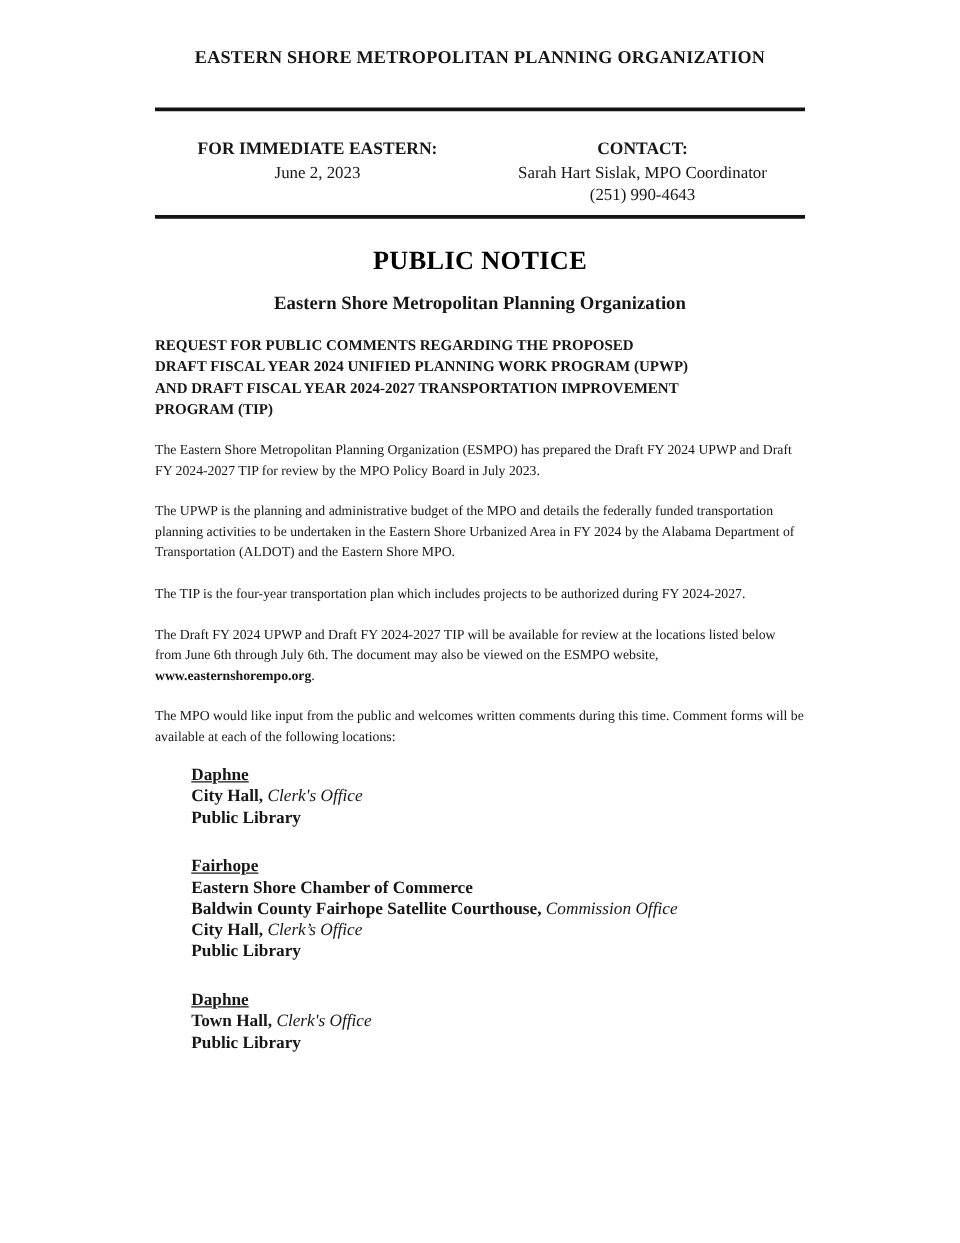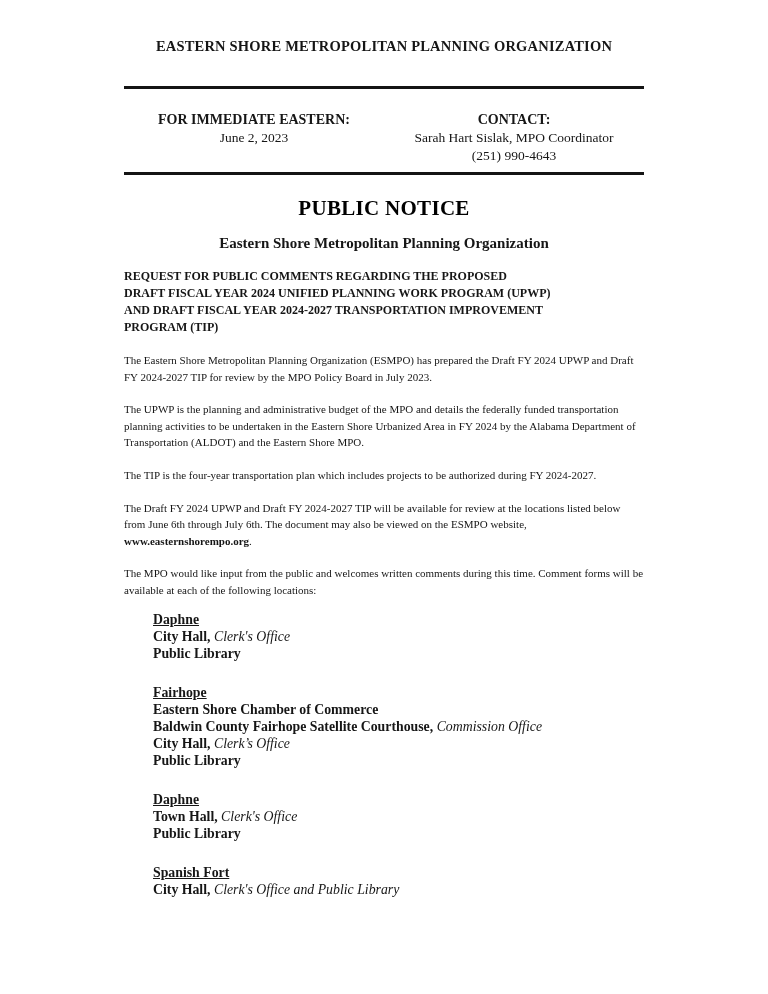--- a/index.html
+++ b/index.html
@@ -141,18 +141,14 @@
     <div><span class="b">City Hall,</span><span class="i"> Clerk’s Office</span></div>
     <div><span class="b">Public Library</span><span class="i"></span></div>
   </div>
 
   <div class="loc-section loc-next">
     <div class="loc-city">Daphne</div>
     <div><span class="b">Town Hall,</span><span class="i"> Clerk's Office</span></div>
     <div><span class="b">Public Library</span><span class="i"></span></div>
   </div>
 
-  <div class="loc-section loc-next">
-    <div class="loc-city">Spanish Fort</div>
-    <div><span class="b">City Hall,</span><span class="i"> Clerk's Office and Public Library</span></div>
-  </div>
 
 </div>
 
 </body></html>

